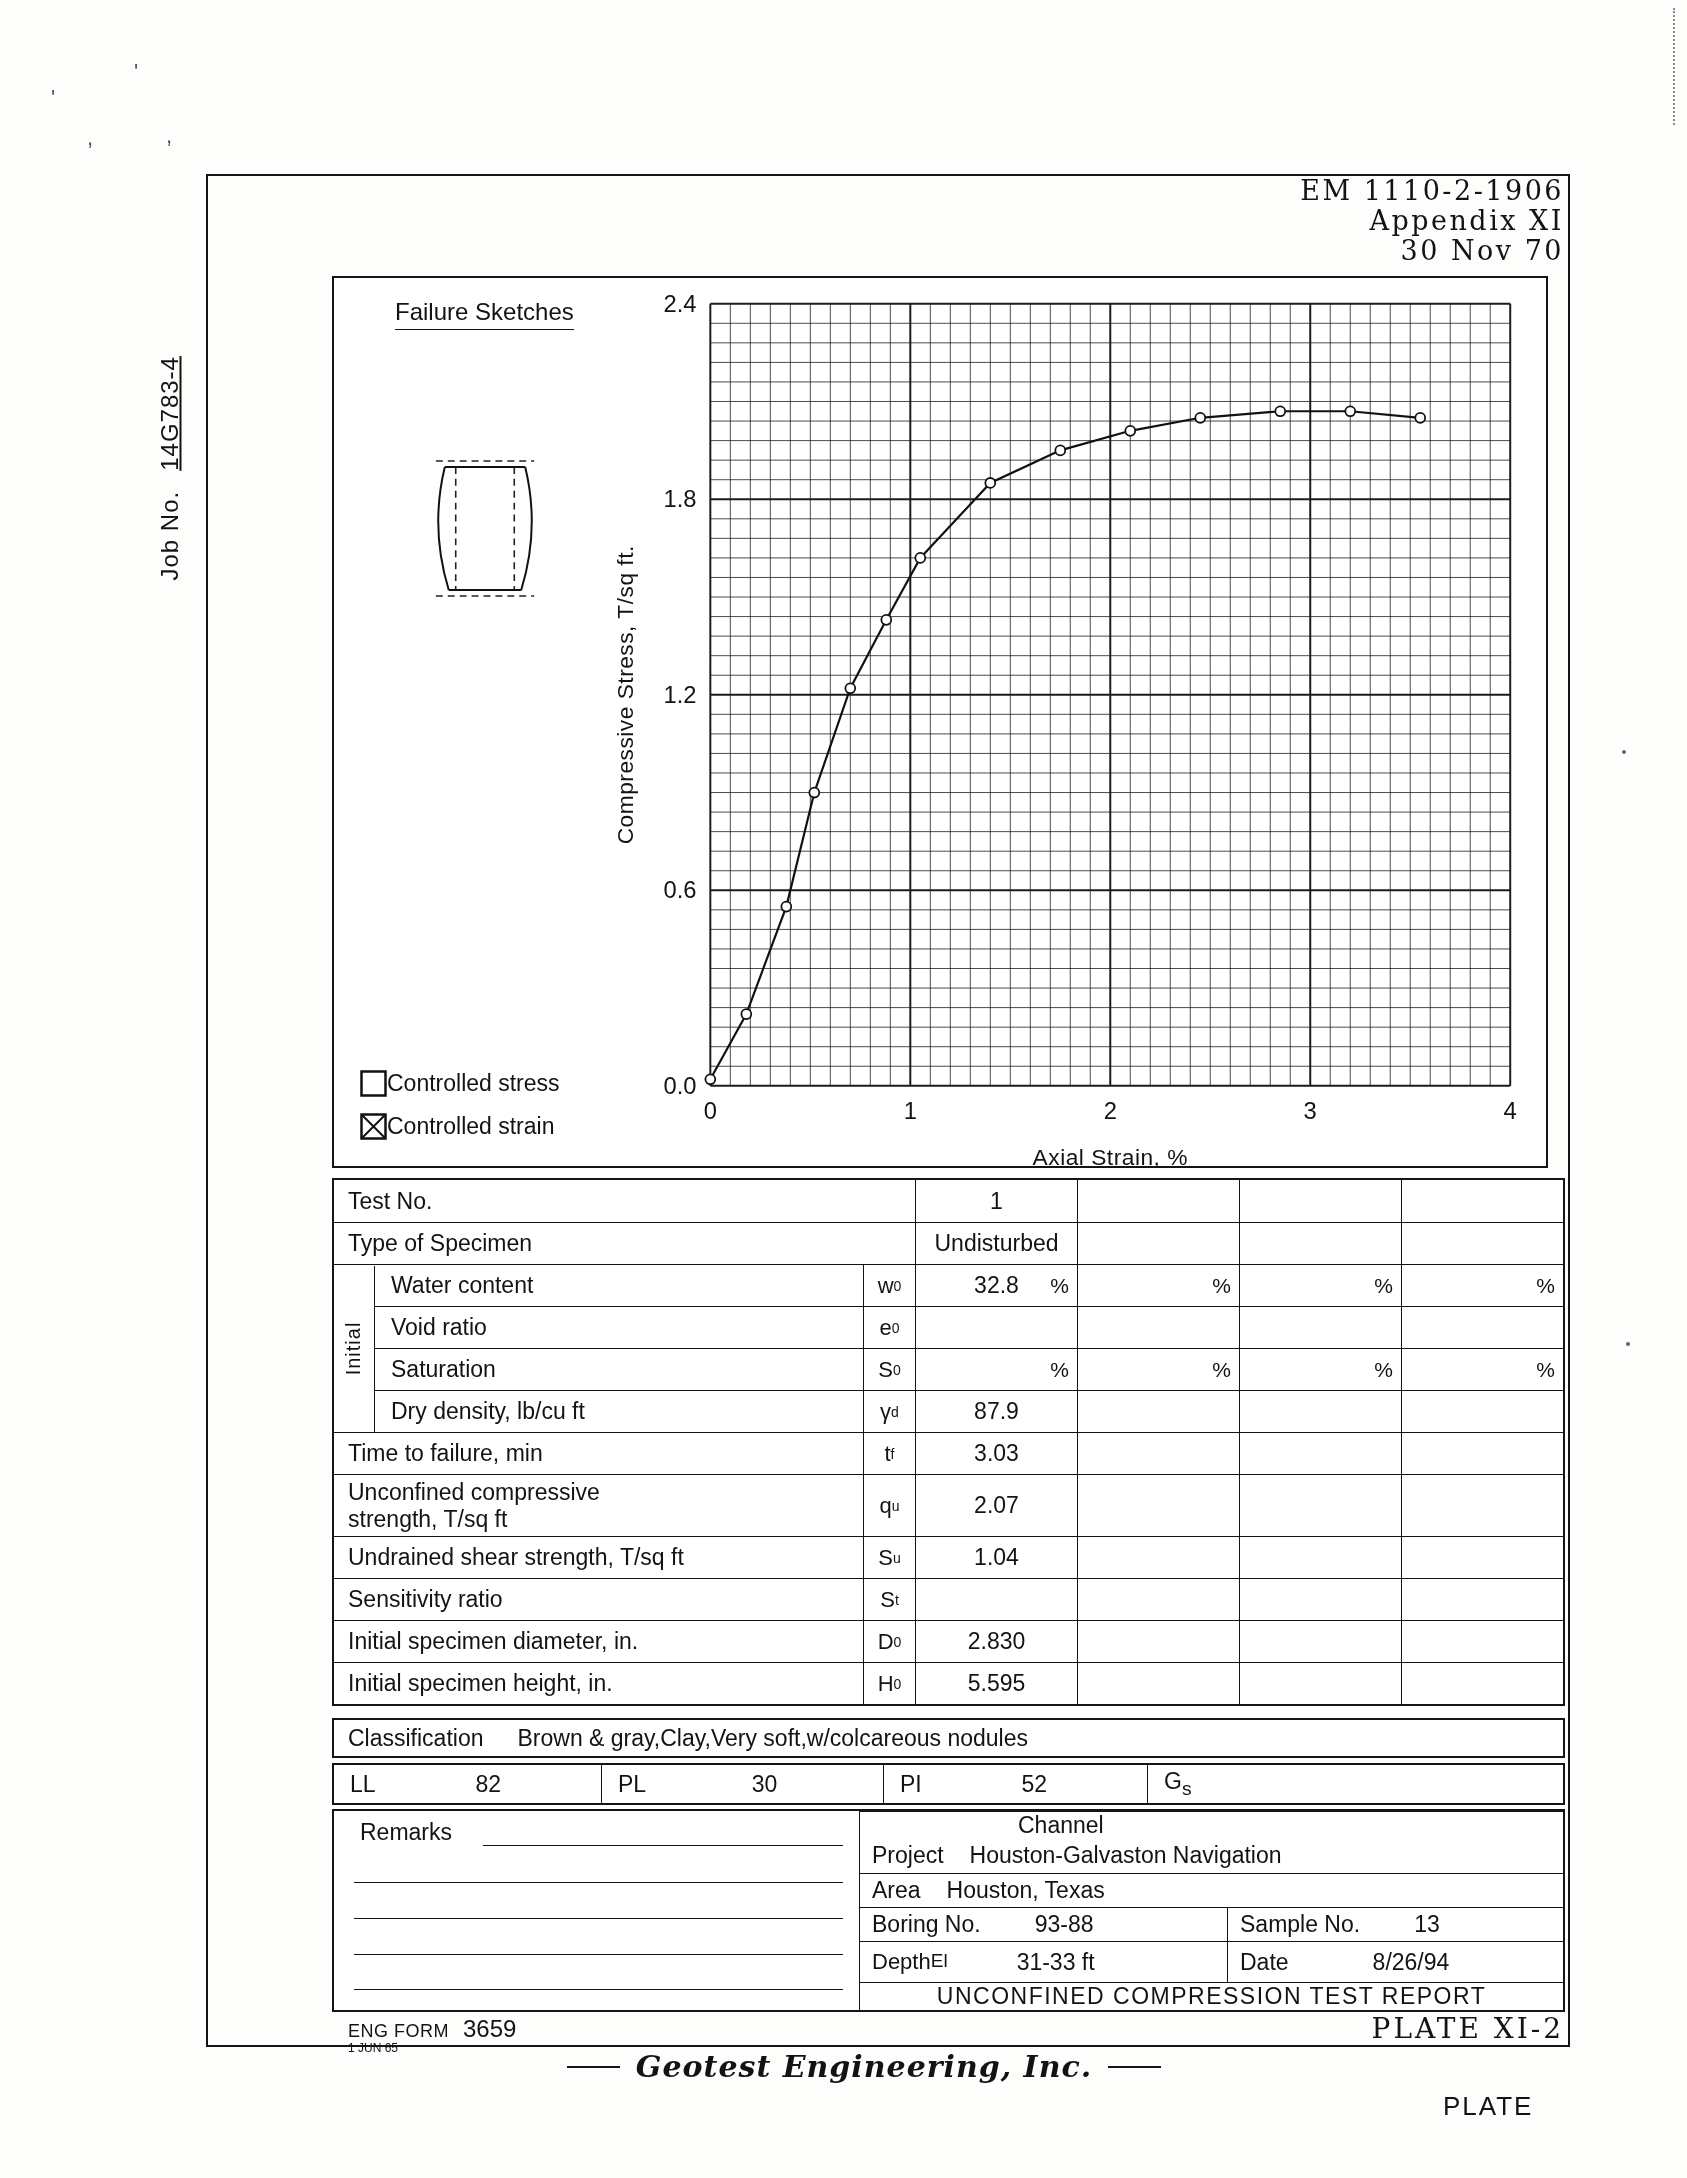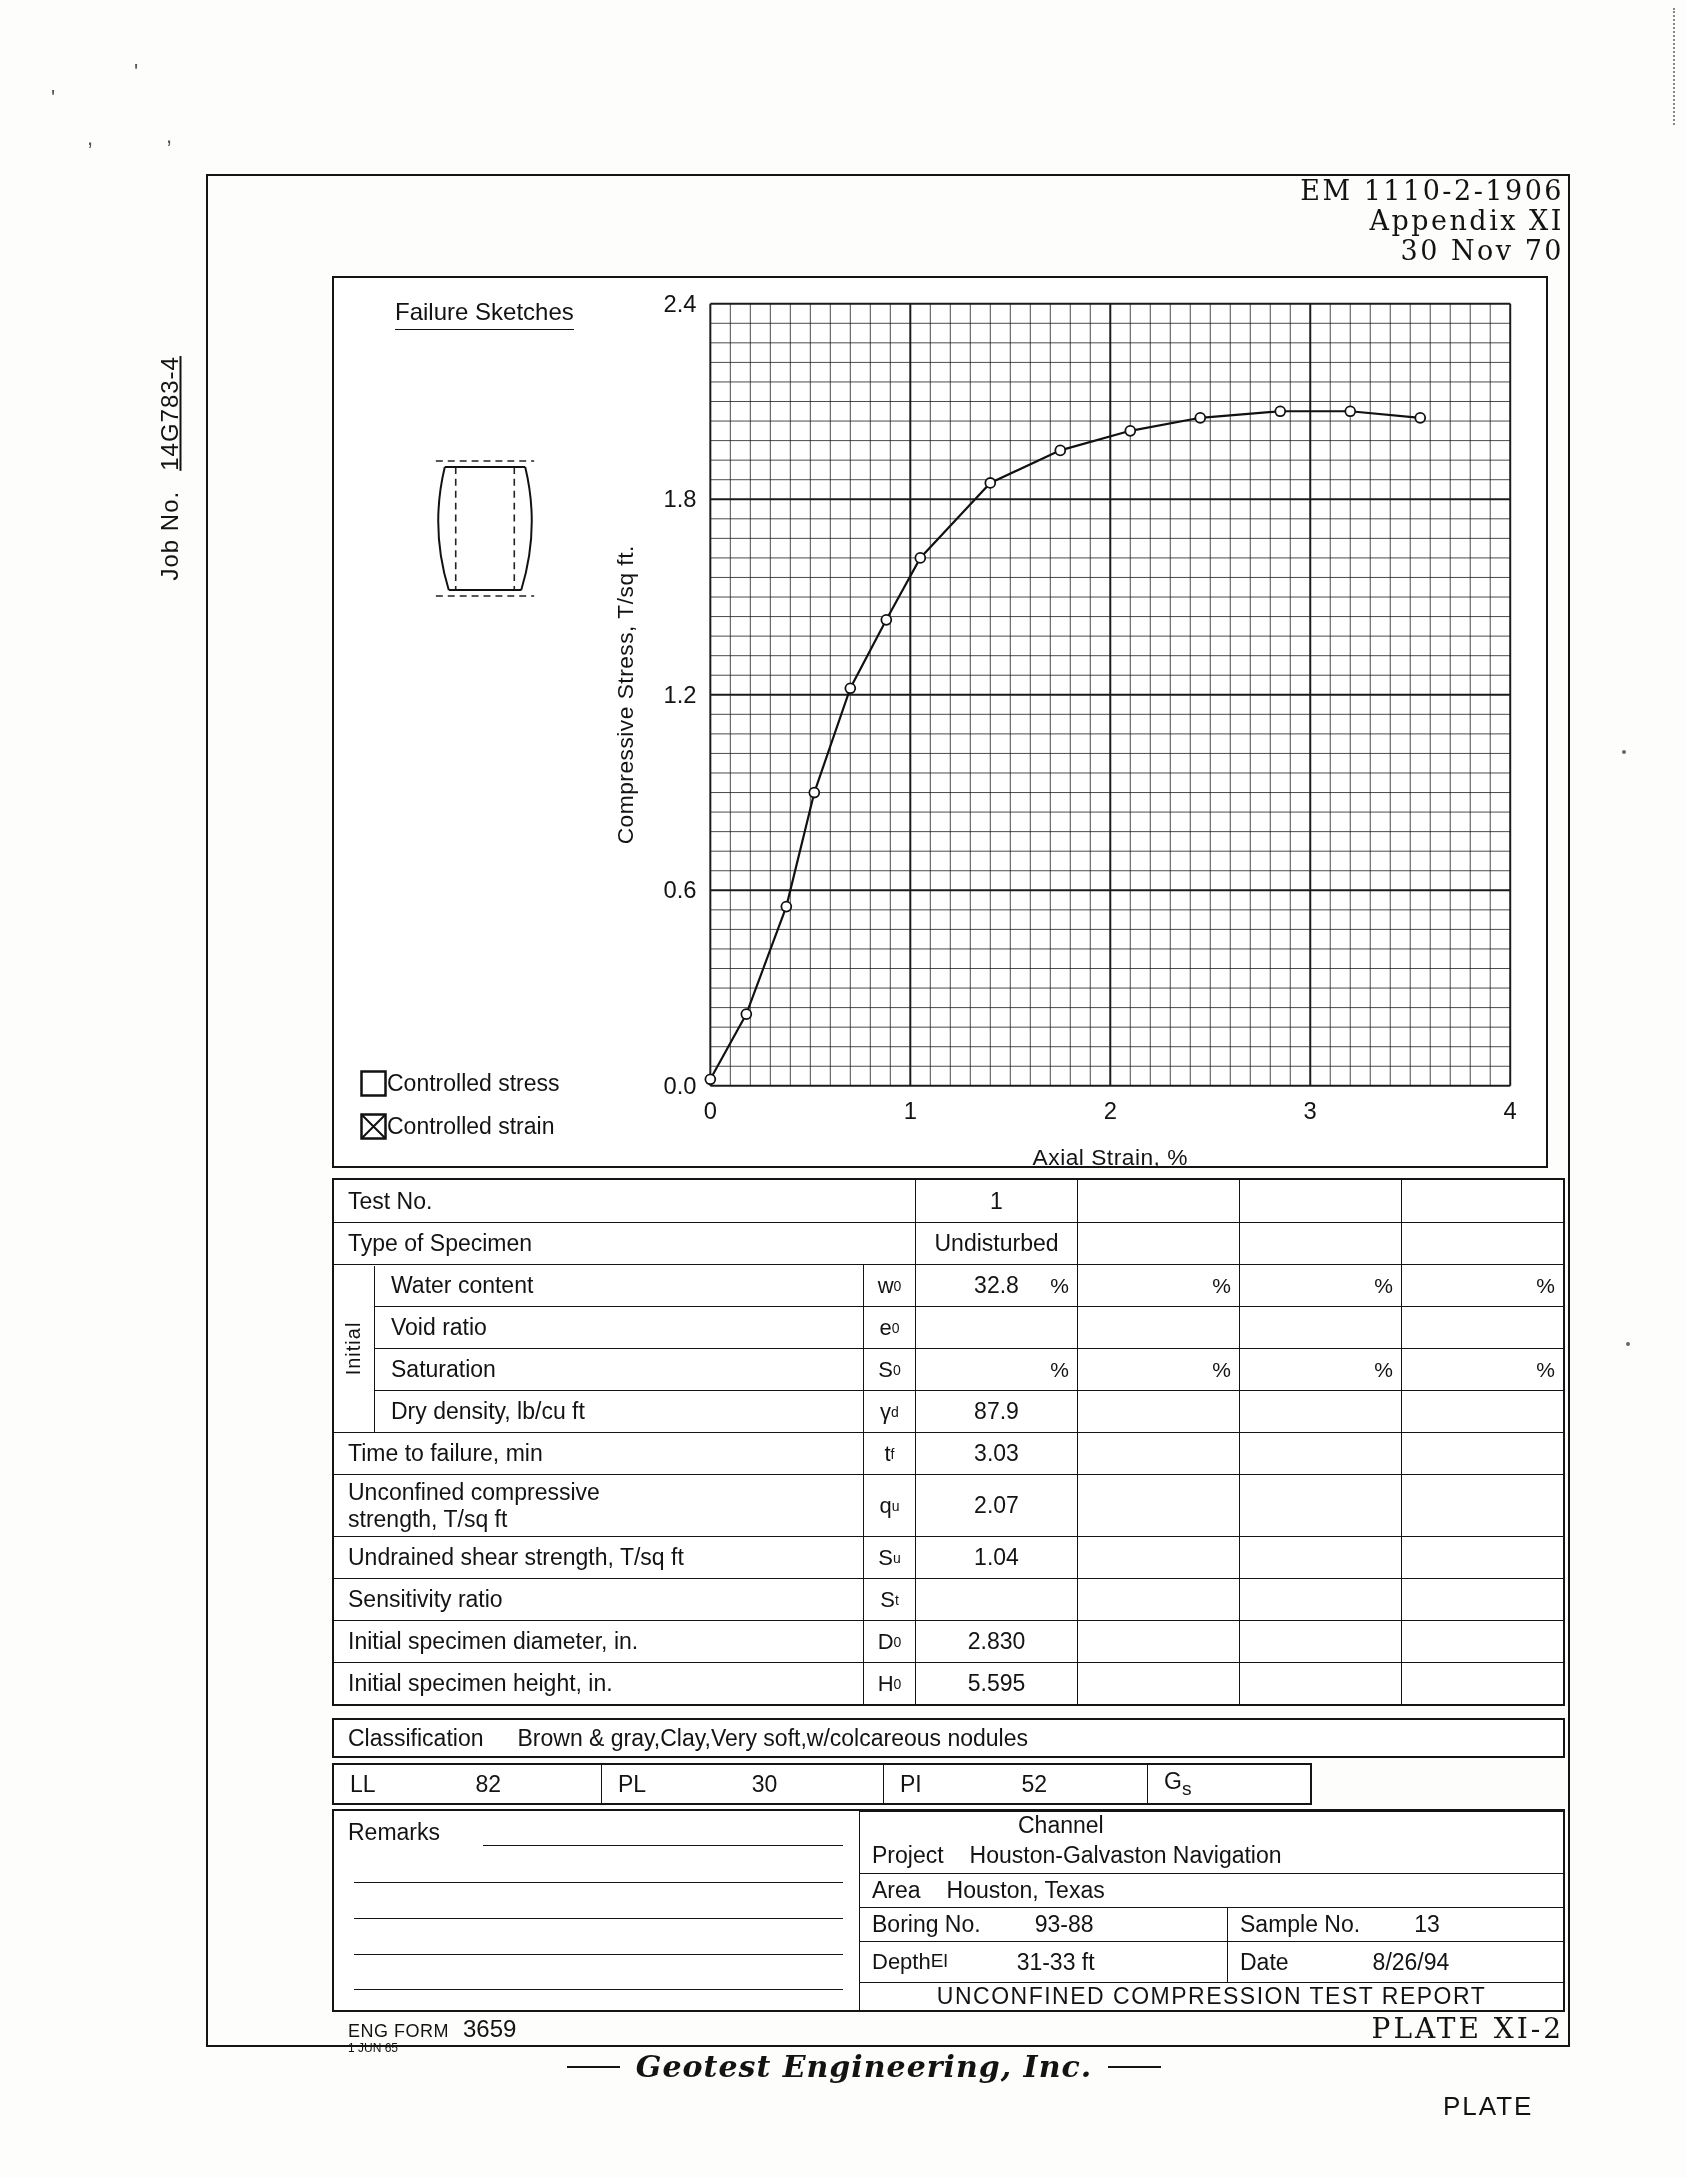--- a/index.html
+++ b/index.html
@@ -45,30 +45,30 @@
   .unit{position:absolute;right:8px;top:50%;transform:translateY(-50%);font-size:21px;}
   .grp{position:relative;}
   .grp .lab{padding-left:57px;}
   .initial-strip{position:absolute;left:0;top:1.5px;width:41px;height:calc(100% - 1.5px);border-right:1.5px solid #141414;display:flex;align-items:center;justify-content:center;background:#fff;z-index:2;box-sizing:border-box;}
   .initial-strip span{transform:rotate(-90deg);font-size:20px;letter-spacing:1px;}
 
   
   .cls-box{position:absolute;left:332px;top:1718px;width:1233px;height:40px;border:2.5px solid #141414;box-sizing:border-box;display:flex;align-items:center;font-size:23px;background:#fff;}
   .cls-label{padding-left:14px;}
   .cls-value{margin-left:34px;}
-  .att-box{position:absolute;left:332px;top:1763px;width:980px;height:42px;border:2.5px solid #141414;box-sizing:border-box;display:flex;font-size:23px;background:#fff;}
+  .att-box{position:absolute;left:332px;top:1763px;width:1233px;height:42px;border:2.5px solid #141414;box-sizing:border-box;display:flex;font-size:23px;background:#fff;}
   .att-cell{display:flex;align-items:center;box-sizing:border-box;position:relative;}
   .att-label{padding-left:16px;}
   .att-val{flex:1;text-align:center;}
   .bl{border-left:1.5px solid #141414;}
 
   
   .bottom-block{position:absolute;left:332px;top:1809px;width:1233px;height:203px;border:2.5px solid #141414;box-sizing:border-box;display:flex;background:#fff;font-size:23px;}
   .remarks-box{width:526px;border-right:1.5px solid #141414;box-sizing:border-box;position:relative;}
-  .rem-label{position:absolute;left:14px;top:8px;}
+  .rem-label{position:absolute;left:26px;top:8px;}
   .rline{position:absolute;border-bottom:1.5px solid #141414;height:0;}
   .project-box{flex:1;display:flex;flex-direction:column;}
   .prow{display:flex;align-items:center;box-sizing:border-box;padding-left:12px;}
   .bt{border-top:1.5px solid #141414;}
   .pval{margin-left:26px;}
   .pcell{display:flex;align-items:center;height:100%;box-sizing:border-box;padding-left:12px;}
   .title-row{flex:1;justify-content:center;padding-left:0;}
   .rep-title{letter-spacing:1.5px;}
   .dlabels{display:flex;flex-direction:row;line-height:1.0;font-size:22px;}
   .el{font-size:19px;}

